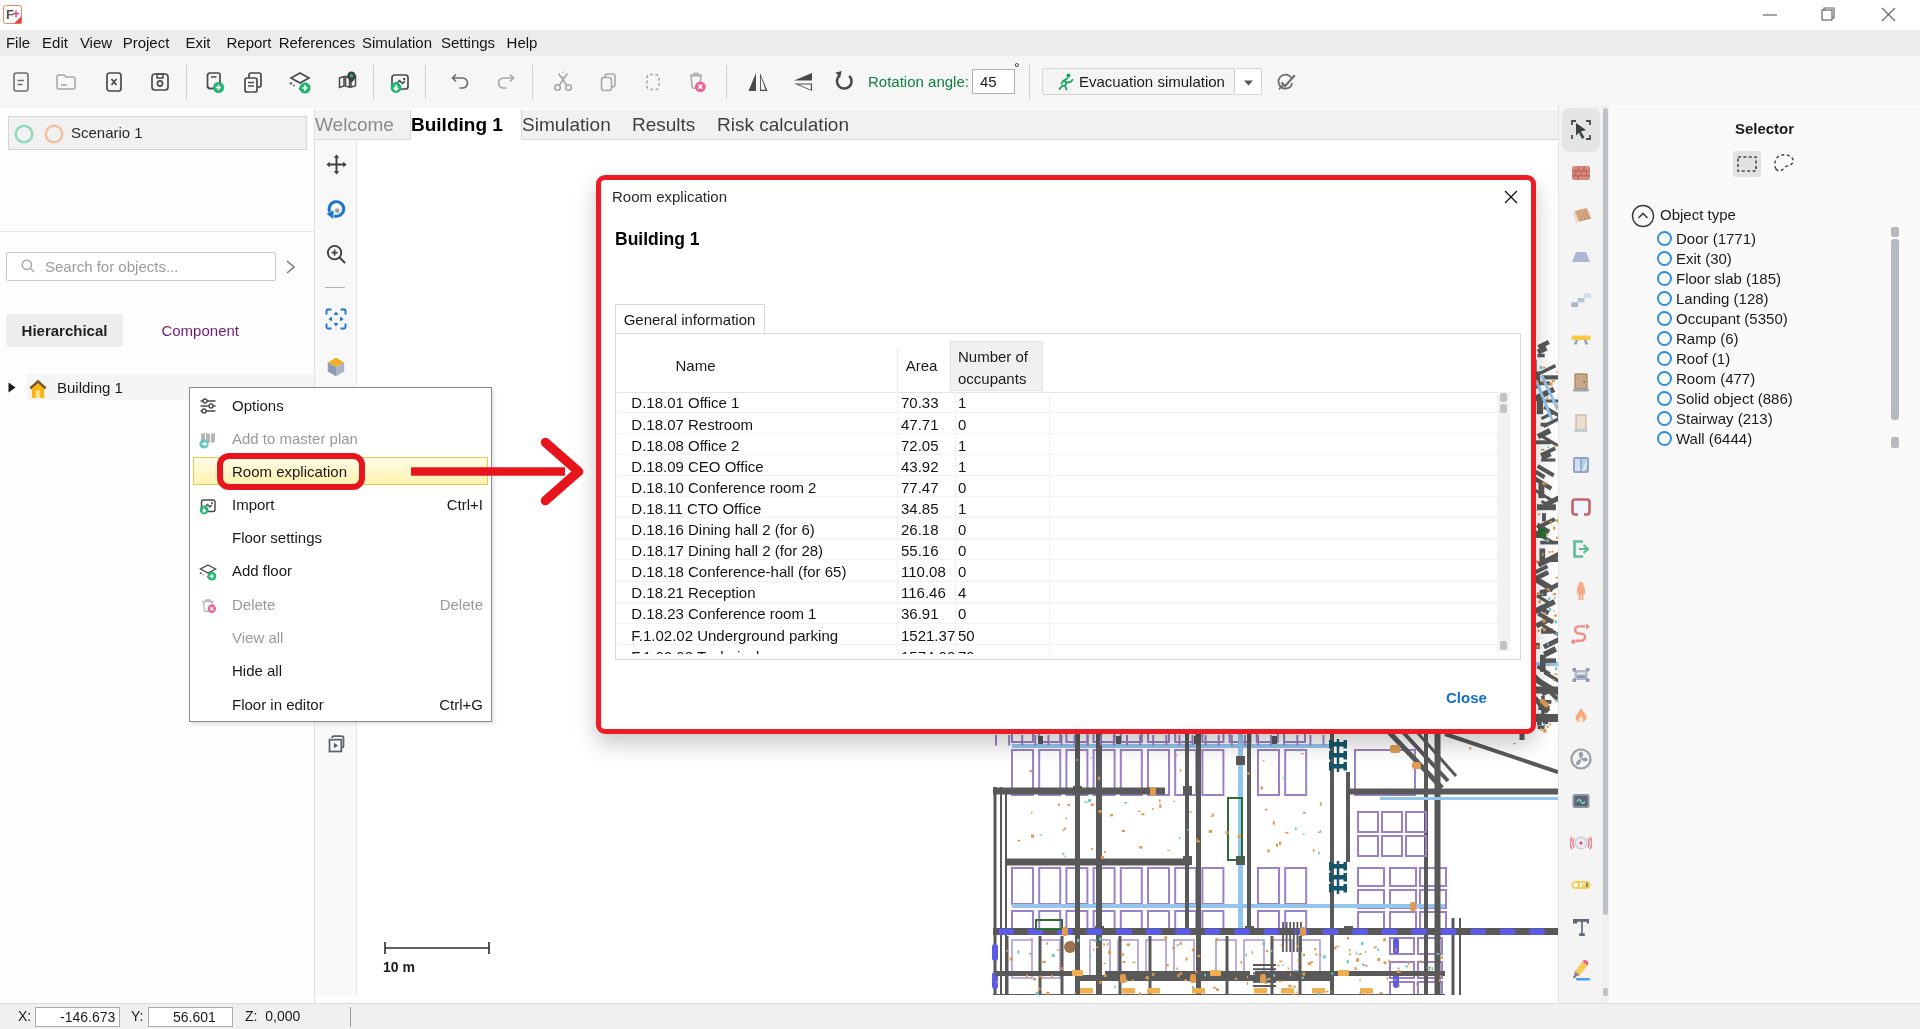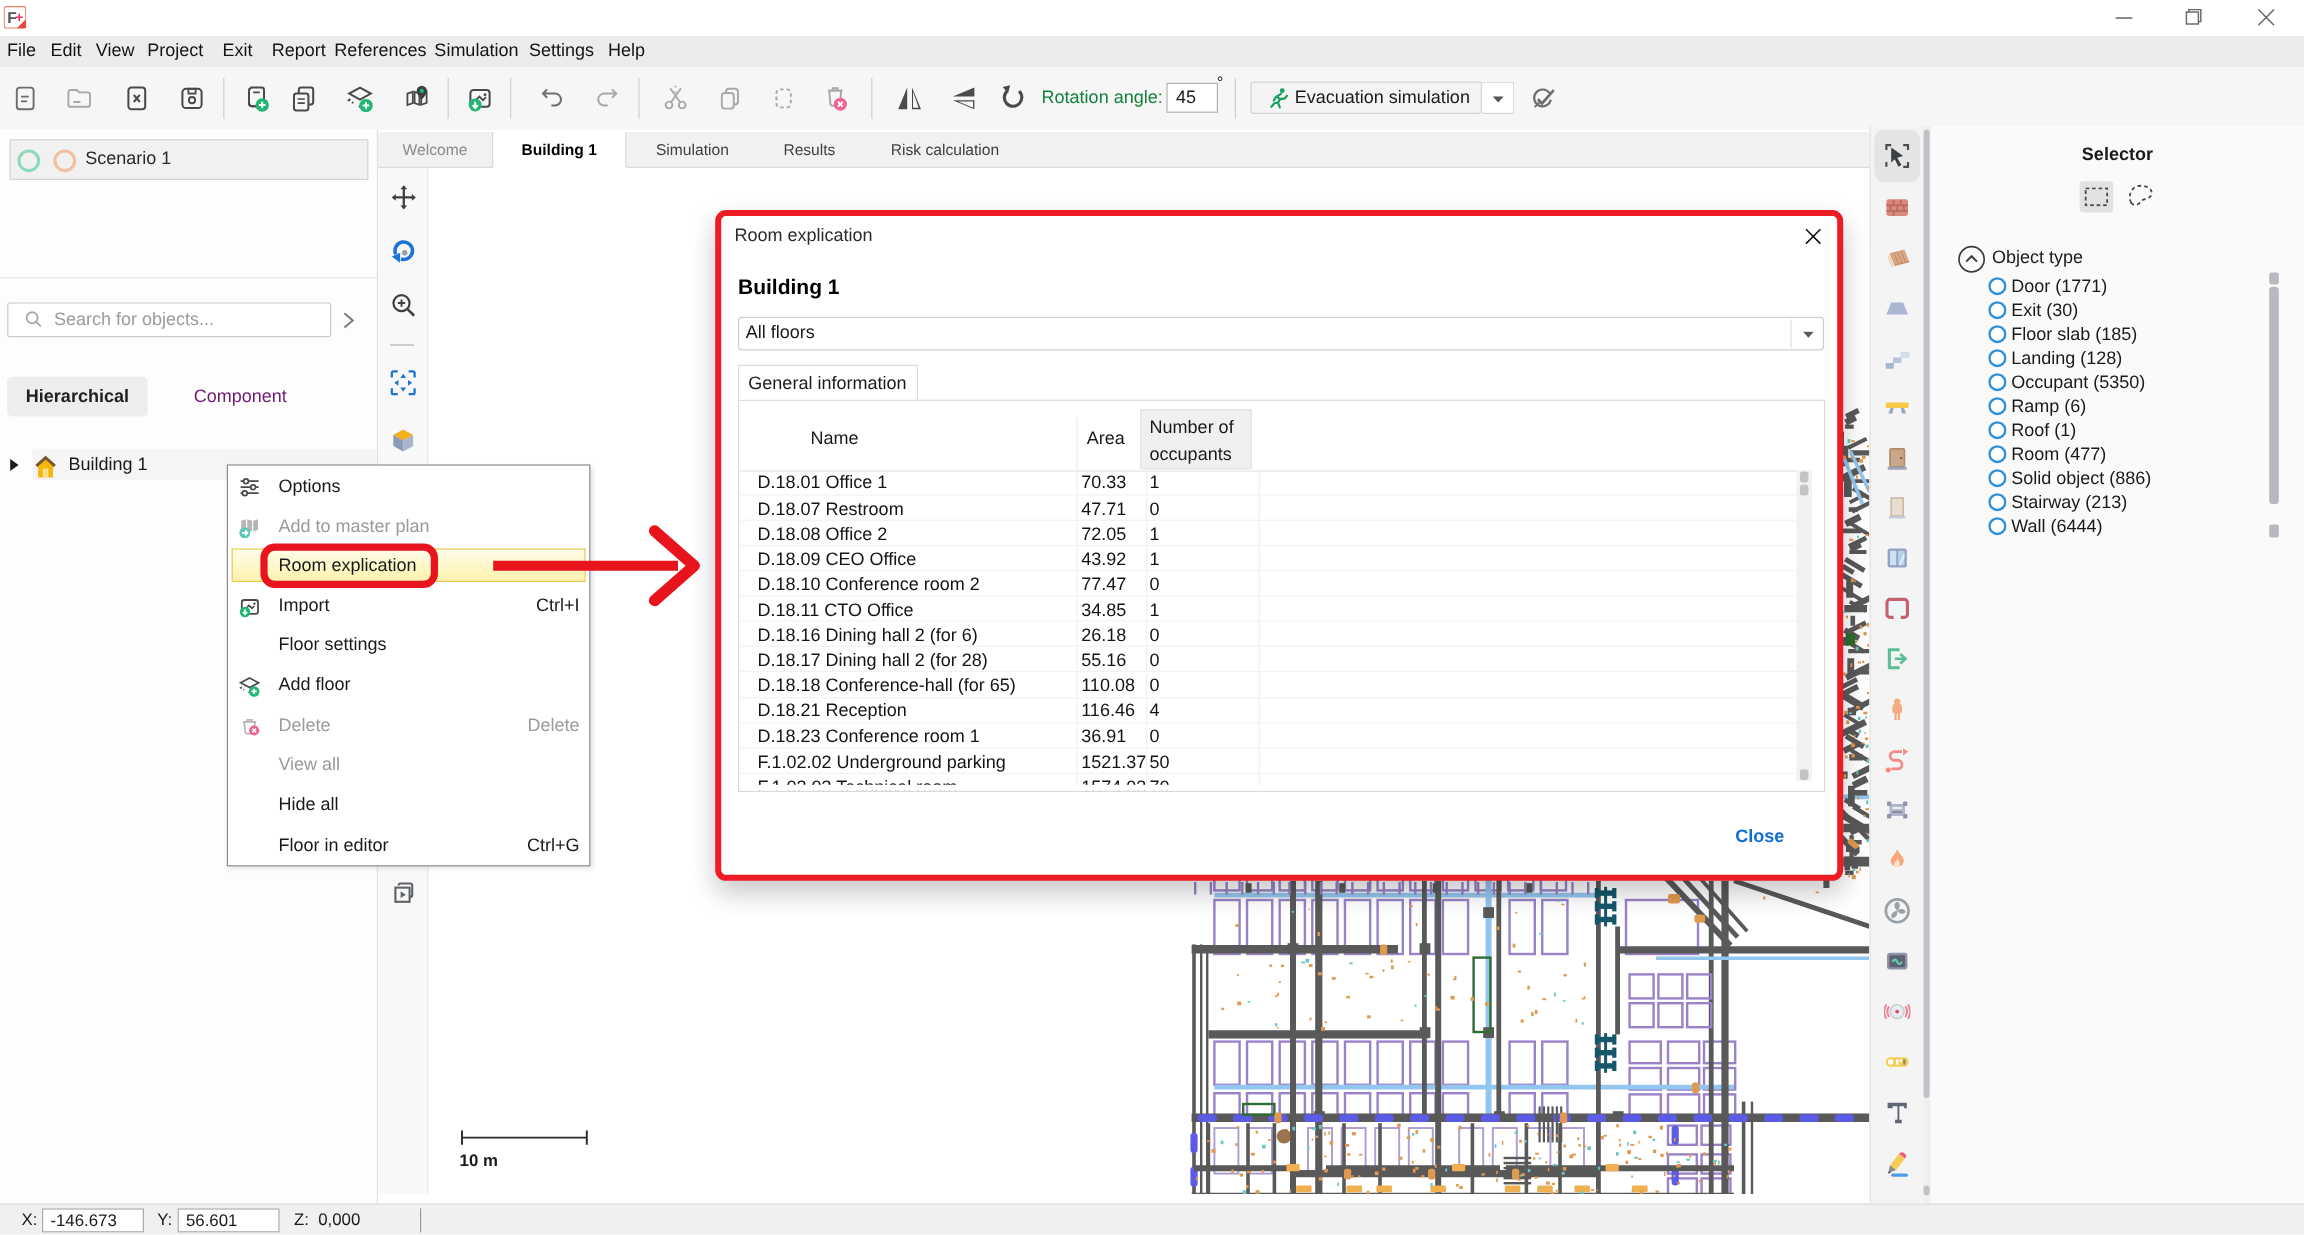--- a/index.html
+++ b/index.html
@@ -12,21 +12,21 @@
 #title-text { position:absolute; left:28px; top:0; line-height:27px; font-size:15px; color:#1f1f1f; }
 
 #menubar { position:absolute; left:0; top:30px; width:1920px; height:26px; background:#ececec; }
 .mi { position:absolute; top:0; line-height:26px; font-size:15px; color:#141414; transform:translateX(-50%); }
 
 #toolbar { position:absolute; left:0; top:56px; width:1920px; height:52px; background:#f6f6f6; }
 .tsep { position:absolute; top:9px; width:1px; height:34px; background:#cfcfcf; }
 .tico { position:absolute; top:14px; width:24px; height:24px; transform:translateX(-50%); }
 
 #tabbar { position:absolute; left:315px; top:110px; width:1287px; height:30px; background:#f1f1f1; border-bottom:1px solid #d9d9d9; }
-.tab { position:absolute; top:0; height:30px; line-height:30px; text-align:center; font-size:13px; color:#3f3f3f; }
+.tab { position:absolute; top:0; height:30px; line-height:30px; font-size:19px; color:#3f3f3f; }
 #tab-active { background:#fff; border-left:1px solid #d9d9d9; border-right:1px solid #d9d9d9; border-bottom:1px solid #fff; font-weight:bold; color:#000; }
 
 #leftpanel { position:absolute; left:0; top:108px; width:315px; height:895px; background:#fdfdfd; border-right:1px solid #e2e2e2; }
 #scenariobox { position:absolute; left:8px; top:8px; width:299px; height:34px; background:#f1f1f1; border:1px solid #d5d5d5; }
 #searchbox { position:absolute; left:6px; top:143.5px; width:270px; height:29.5px; background:#fff; border:1px solid #c9c9c9; border-radius:2px; }
 #hier { position:absolute; left:6px; top:205.8px; width:117px; height:33.7px; background:#ededed; border-radius:4px; text-align:center; line-height:34px; font-weight:bold; color:#1f1f1f; }
 #comp { position:absolute; left:146px; top:205.8px; width:93px; height:33.7px; text-align:right; line-height:34px; color:#701a75; }
 #treerow { position:absolute; left:0; top:265.8px; width:314px; height:26px; }
 
 #lefttools { position:absolute; left:315px; top:140px; width:42px; height:855px; background:#f8f8f8; border-right:1px solid #ebebeb; }
@@ -34,21 +34,21 @@
 #canvas { position:absolute; left:358px; top:141px; width:1200px; height:854px; background:#fff; overflow:hidden; }
 
 #righttools { position:absolute; left:1558px; top:105px; width:44px; height:898px; background:#f4f4f4; border-left:1px solid #e4e4e4; }
 #rtscroll { position:absolute; left:1602px; top:105px; width:7px; height:898px; background:#f0f0f0; }
 
 #rightpanel { position:absolute; left:1609px; top:105px; width:311px; height:924px; background:#fafafa; }
 .otxt { position:absolute; left:67px; font-size:15px; color:#1a1a1a; line-height:20px; }
 .ocir { position:absolute; left:47.5px; width:15px; height:15px; border:2.2px solid #2e8fdf; border-radius:50%; background:#fff; }
 
 #statusbar { position:absolute; left:0; top:1003px; width:1920px; height:26px; background:#f0f0f0; border-top:1px solid #dcdcdc; }
-.sbox { position:absolute; top:3px; height:20px; background:#fff; border:1px solid #ababab; font-size:14px; line-height:18px; padding-left:6px; }
+.sbox { position:absolute; top:3px; height:20px; background:#fff; border:1px solid #ababab; font-size:14px; line-height:18px; padding-left:24px; }
 
 #ctxmenu { position:absolute; left:189px; top:387px; width:303px; height:335px; background:#fff; border:1px solid #8a8a8a; box-shadow:2px 2px 4px rgba(0,0,0,0.12); }
 .cmi { position:absolute; left:42px; font-size:15px; color:#1a1a1a; }
 .cmk { position:absolute; right:8px; font-size:15px; color:#1a1a1a; }
 .gray { color:#9a9a9a; }
 .cmicon { position:absolute; left:9px; width:18px; height:18px; }
 #yellowrow { position:absolute; left:3px; top:69px; width:295px; height:28px; background:linear-gradient(#fffce8,#fdf2ae); border:1px solid #e9c84f; }
 #redbox { position:absolute; left:27px; top:64.5px; width:148px; height:37px; border:6px solid #e8151e; border-radius:12px; }
 
 #dialog { position:absolute; left:596px; top:175px; width:940px; height:559px; background:#fff; border:5px solid #ed1c24; border-radius:9px; box-shadow:0 10px 22px rgba(0,0,0,0.22); }
@@ -1109,27 +1109,20 @@
   <line x1="6" y1="36.5" x2="160" y2="36.5" stroke="#e8141c" stroke-width="8.4"></line>
   <path d="M140.5 7.5 L173.5 36.5 L140.5 65.5" fill="none" stroke="#e8141c" stroke-width="9.5" stroke-linecap="round" stroke-linejoin="round"></path>
 </svg>
 
 <div id="dialog">
   <div class="abs" style="left:11px;top:8px;font-size:15px;color:#2a2a2a">Room explication</div>
   <svg class="abs" style="left:903px;top:10px" width="14" height="14" viewBox="0 0 14 14">
     <path d="M1 1 L13 13 M13 1 L1 13" stroke="#111" stroke-width="1.3"></path>
   </svg>
   <div class="abs" style="left:14px;top:48.5px;font-size:17.5px;font-weight:bold;color:#000">Building 1</div>
-  <div id="dlg-combo">
-    <span class="abs" style="left:6px;top:0;line-height:26px">All floors</span>
-    <div class="abs" style="left:876.9px;top:1px;width:1px;height:24px;background:#e0e0e0"></div>
-    <svg class="abs" style="left:886px;top:11px" width="10" height="6" viewBox="0 0 10 6">
-        <path d="M0.5 0.5 L5 5.5 L9.5 0.5 Z" fill="#5a5a5a"></path>
-      </svg>
-  </div>
   <div id="dlg-tab">General information</div>
   <div id="dlg-body">
     <div class="abs" style="left:334.5px;top:7px;width:93px;height:49.5px;background:#f0f0f0;border:1px solid #e2e2e2"></div>
 <div class="abs" style="left:60px;top:23px;width:160px;text-align:left;font-size:15px">Name</div>
 <div class="abs" style="left:281px;top:23px;width:50px;text-align:center;font-size:15px">Area</div>
 <div class="abs" style="left:342.5px;top:11.5px;font-size:15px;line-height:22px">Number of<br>occupants</div>
 <div class="abs" style="left:281px;top:14px;width:1px;height:44px;background:#ececec"></div>
 <div class="abs" style="left:1px;top:58px;width:880px;height:1px;background:#e3e3e3"></div>
     <div class="abs" style="left:281px;top:58px;width:1px;height:268px;background:#f0f0f0"></div>
 <div class="abs" style="left:339.7px;top:58px;width:1px;height:268px;background:#f0f0f0"></div>

